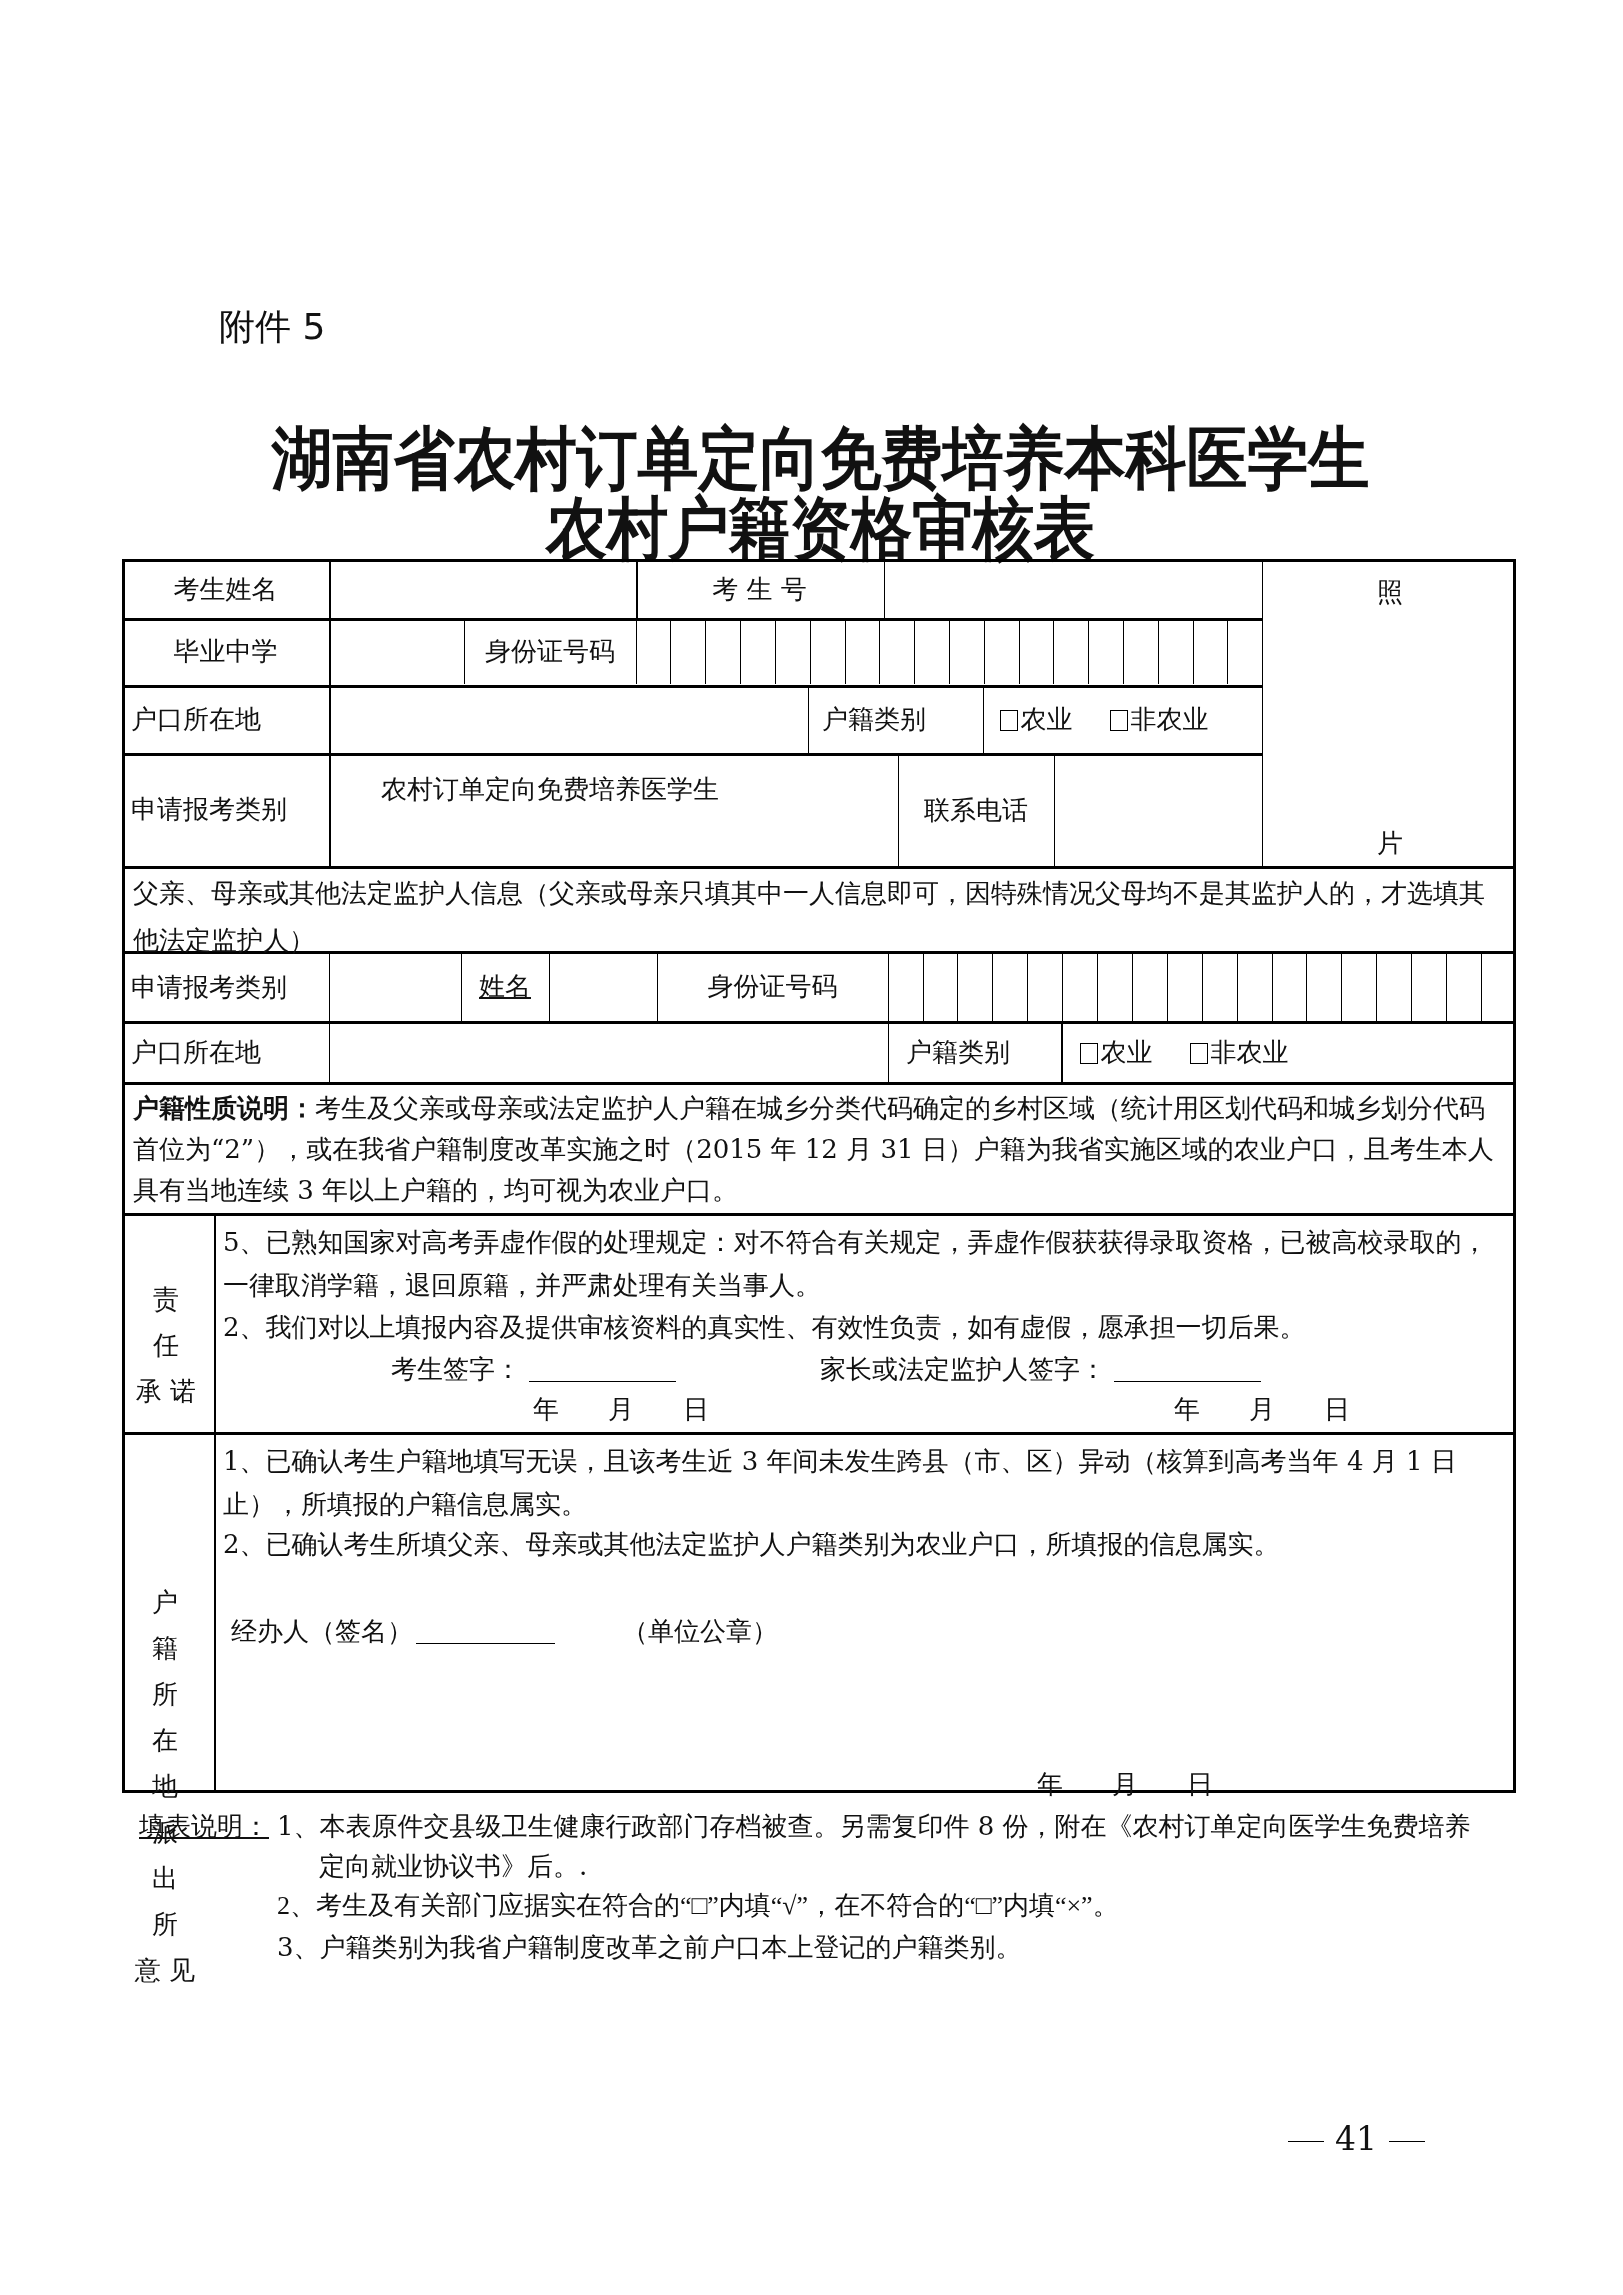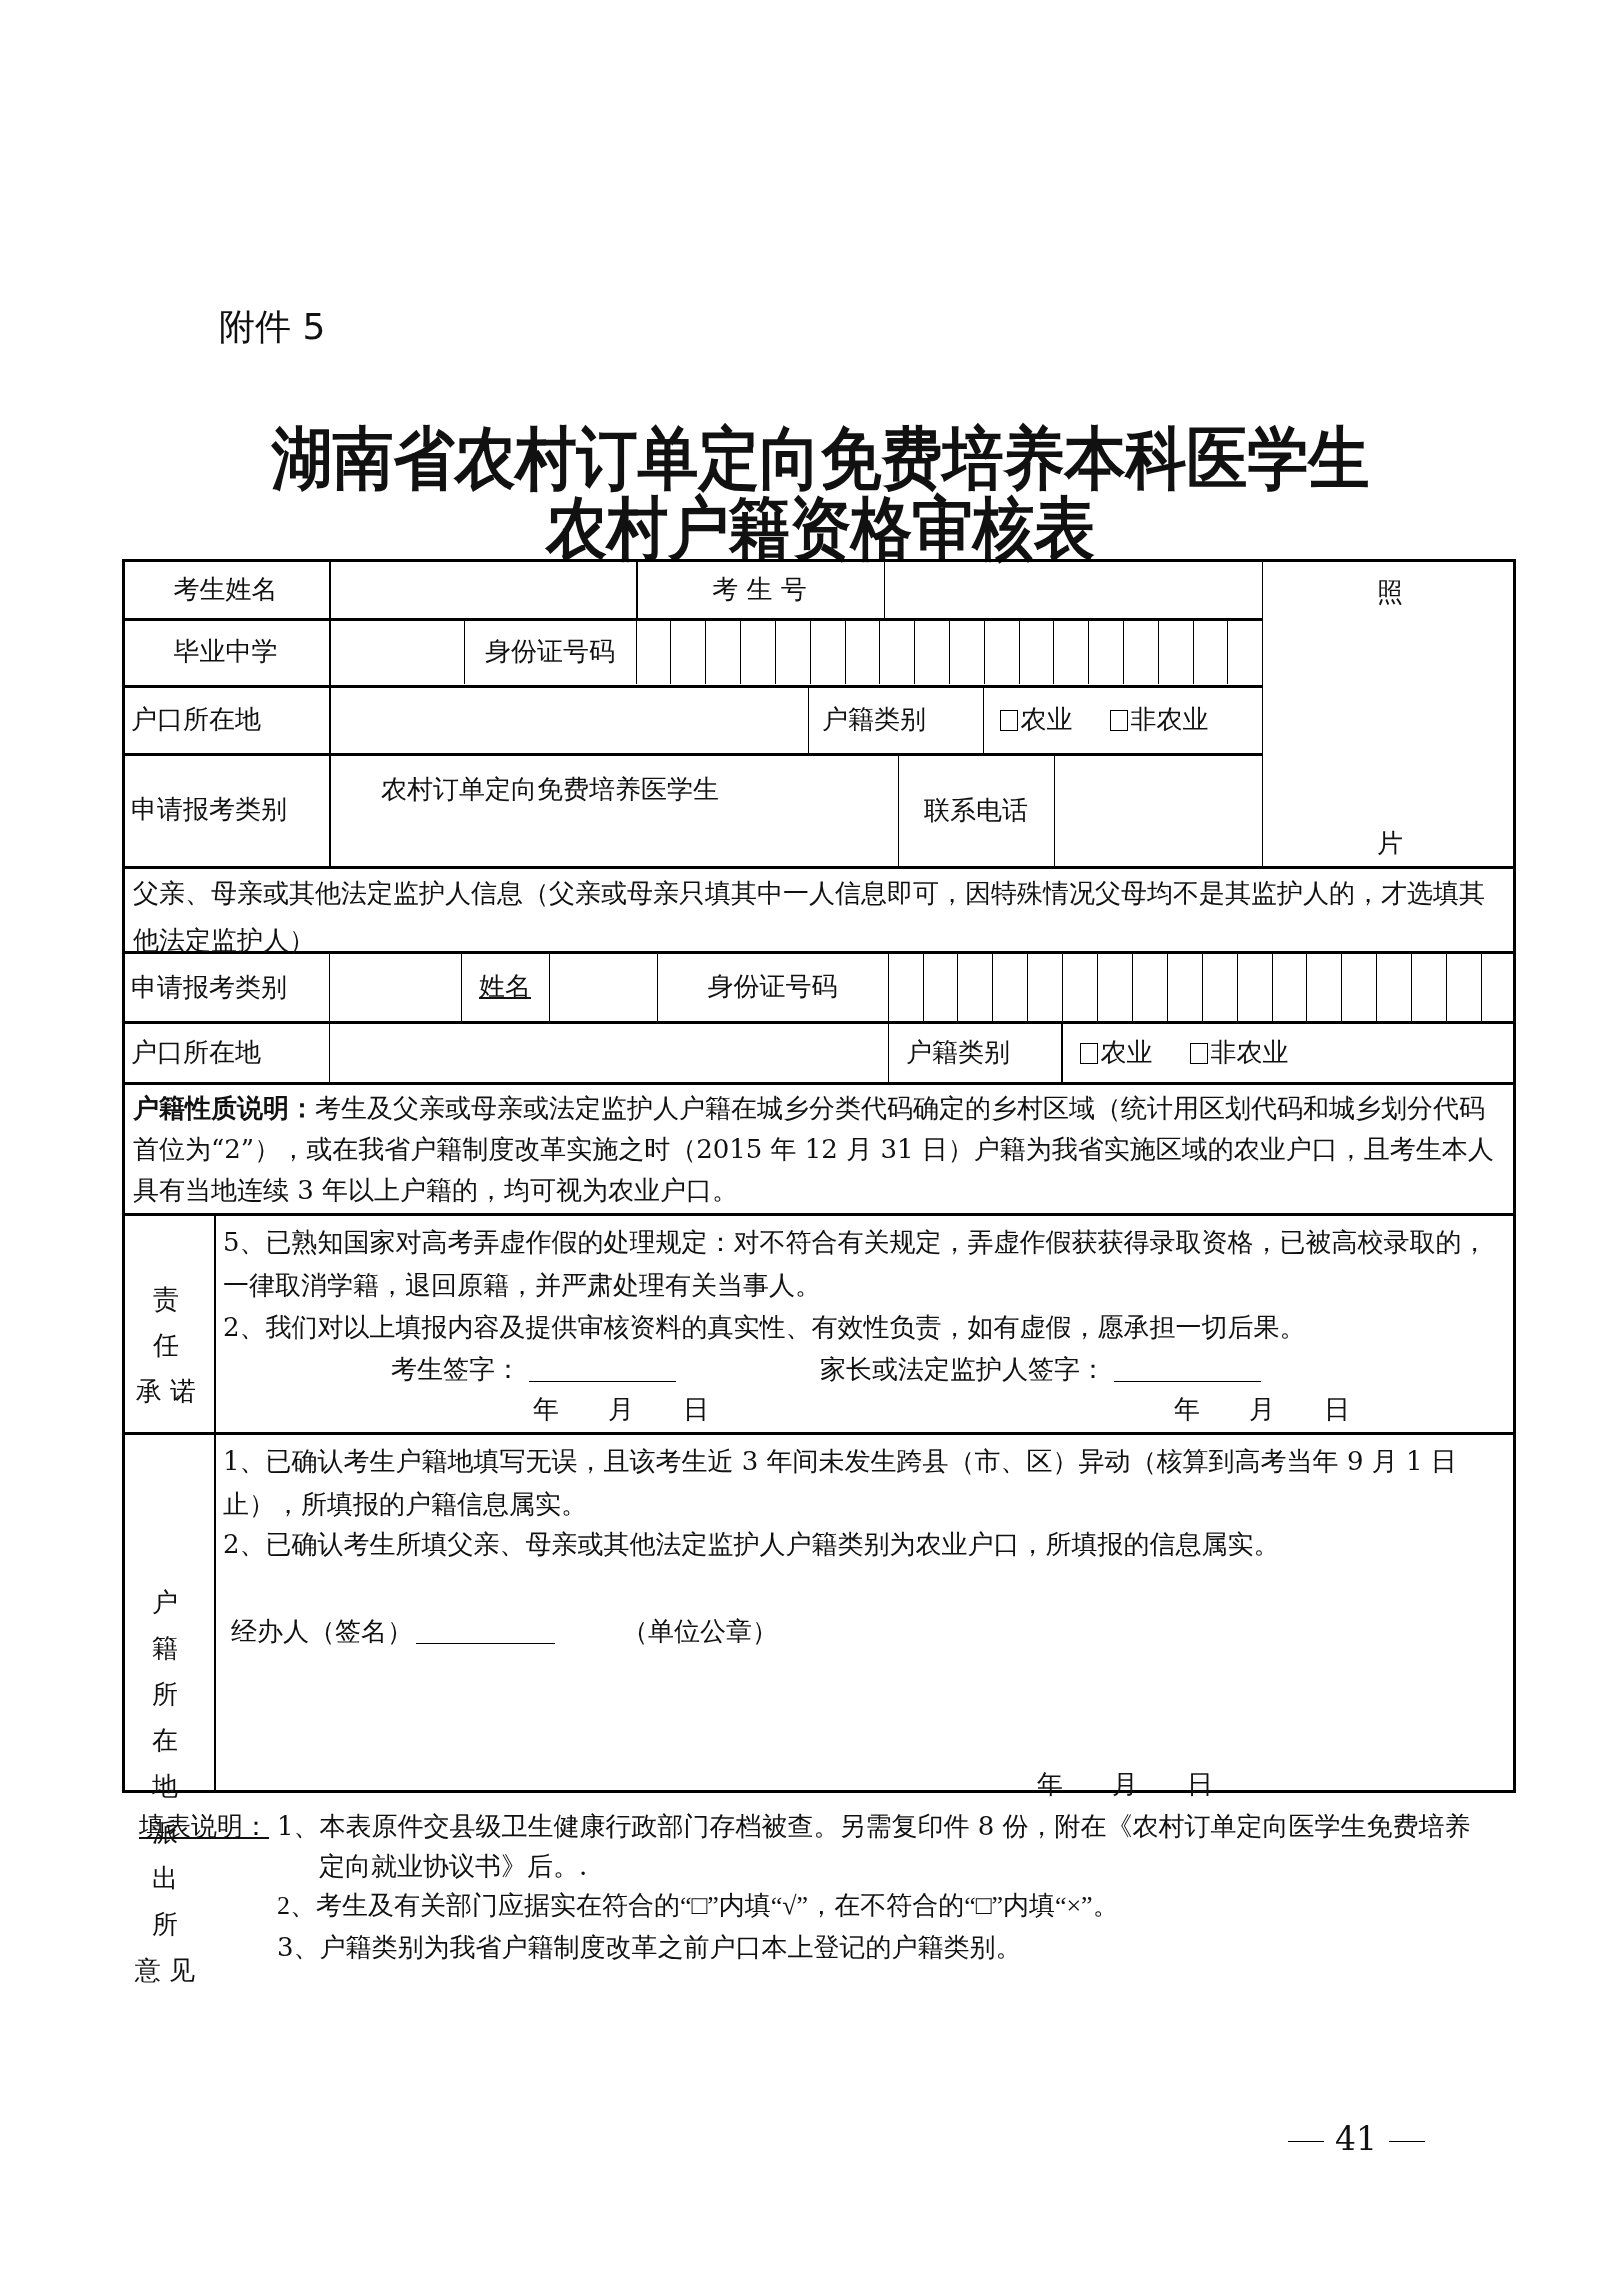--- a/index.html
+++ b/index.html
@@ -193,21 +193,21 @@
 
 <div class="vertical-label" style="left:131px;top:1276px;width:78px;">责 任 承诺</div>
 <div class="para" style="left:223px;top:1221px;width:1284px;line-height:43px;">5、已熟知国家对高考弄虚作假的处理规定：对不符合有关规定，弄虚作假获获得录取资格，已被高校录取的，一律取消学籍，退回原籍，并严肃处理有关当事人。</div>
 <div class="para" style="left:223px;top:1306px;width:1284px;line-height:43px;">2、我们对以上填报内容及提供审核资料的真实性、有效性负责，如有虚假，愿承担一切后果。</div>
 <div class="cell-text" style="left:391px;top:1356px;"><span>考生签字：</span><span class="sigline"></span></div>
 <div class="cell-text" style="left:820px;top:1356px;"><span>家长或法定监护人签字：</span><span class="sigline"></span></div>
 <div class="cell-text" style="left:533px;top:1396px;word-spacing:0;"><span>年</span><span style="display:inline-block;width:49px"></span><span>月</span><span style="display:inline-block;width:49px"></span><span>日</span></div>
 <div class="cell-text" style="left:1174px;top:1396px;"><span>年</span><span style="display:inline-block;width:49px"></span><span>月</span><span style="display:inline-block;width:49px"></span><span>日</span></div>
 
 <div class="vertical-label" style="left:129px;top:1579px;width:80px;">户 籍 所 在 地 派 出 所 意见</div>
-<div class="para" style="left:223px;top:1440px;width:1284px;line-height:43px;">1、已确认考生户籍地填写无误，且该考生近 3 年间未发生跨县（市、区）异动（核算到高考当年 9 月 1 日止），所填报的户籍信息属实。</div>
+<div class="para" style="left:223px;top:1440px;width:1284px;line-height:43px;">1、已确认考生户籍地填写无误，且该考生近 3 年间未发生跨县（市、区）异动（核算到高考当年 4 月 1 日止），所填报的户籍信息属实。</div>
 <div class="para" style="left:223px;top:1523px;width:1284px;line-height:43px;">2、已确认考生所填父亲、母亲或其他法定监护人户籍类别为农业户口，所填报的信息属实。</div>
 <div class="cell-text" style="left:231px;top:1618px;"><span>经办人（签名）</span><span class="sigline" style="width:139px;margin-left:3.3px"></span></div>
 <div class="cell-text" style="left:622px;top:1618px;">（单位公章）</div>
 <div class="cell-text" style="left:1037px;top:1771px;"><span>年</span><span style="display:inline-block;width:49px"></span><span>月</span><span style="display:inline-block;width:49px"></span><span>日</span></div>
 
 <div class="notes" style="left:139px;top:1806px;text-decoration:underline;">填表说明：</div>
 <div class="notes" style="left:277px;top:1806px;width:1227px;">1、本表原件交县级卫生健康行政部门存档被查。另需复印件 8 份，附在《农村订单定向医学生免费培养</div>
 <div class="notes" style="left:319px;top:1846px;">定向就业协议书》后。.</div>
 <div class="notes" style="left:277px;top:1886px;font-family:Liberation Serif, serif;">2、考生及有关部门应据实在符合的“□”内填“√”，在不符合的“□”内填“×”。</div>
 <div class="notes" style="left:277px;top:1927px;">3、户籍类别为我省户籍制度改革之前户口本上登记的户籍类别。</div>

